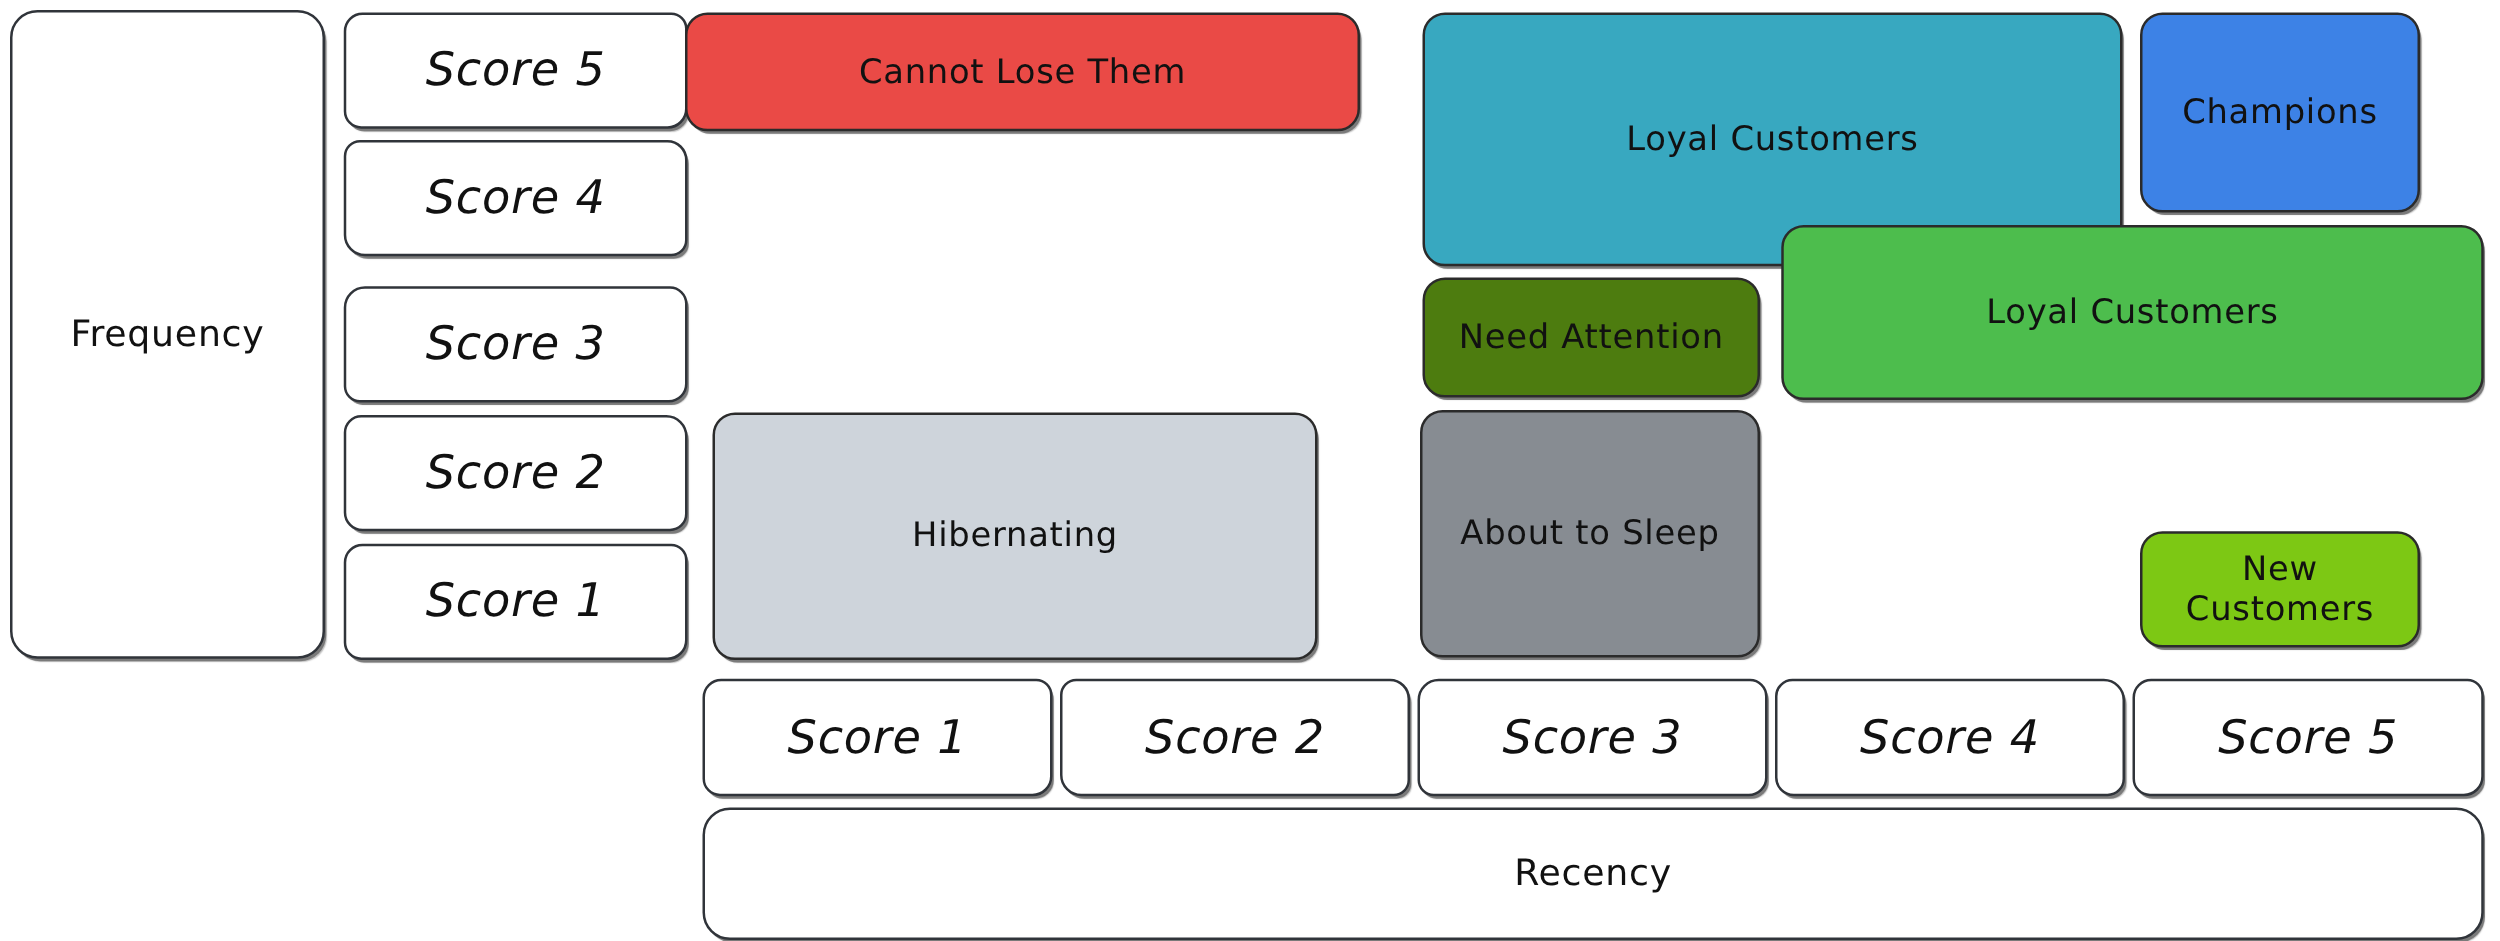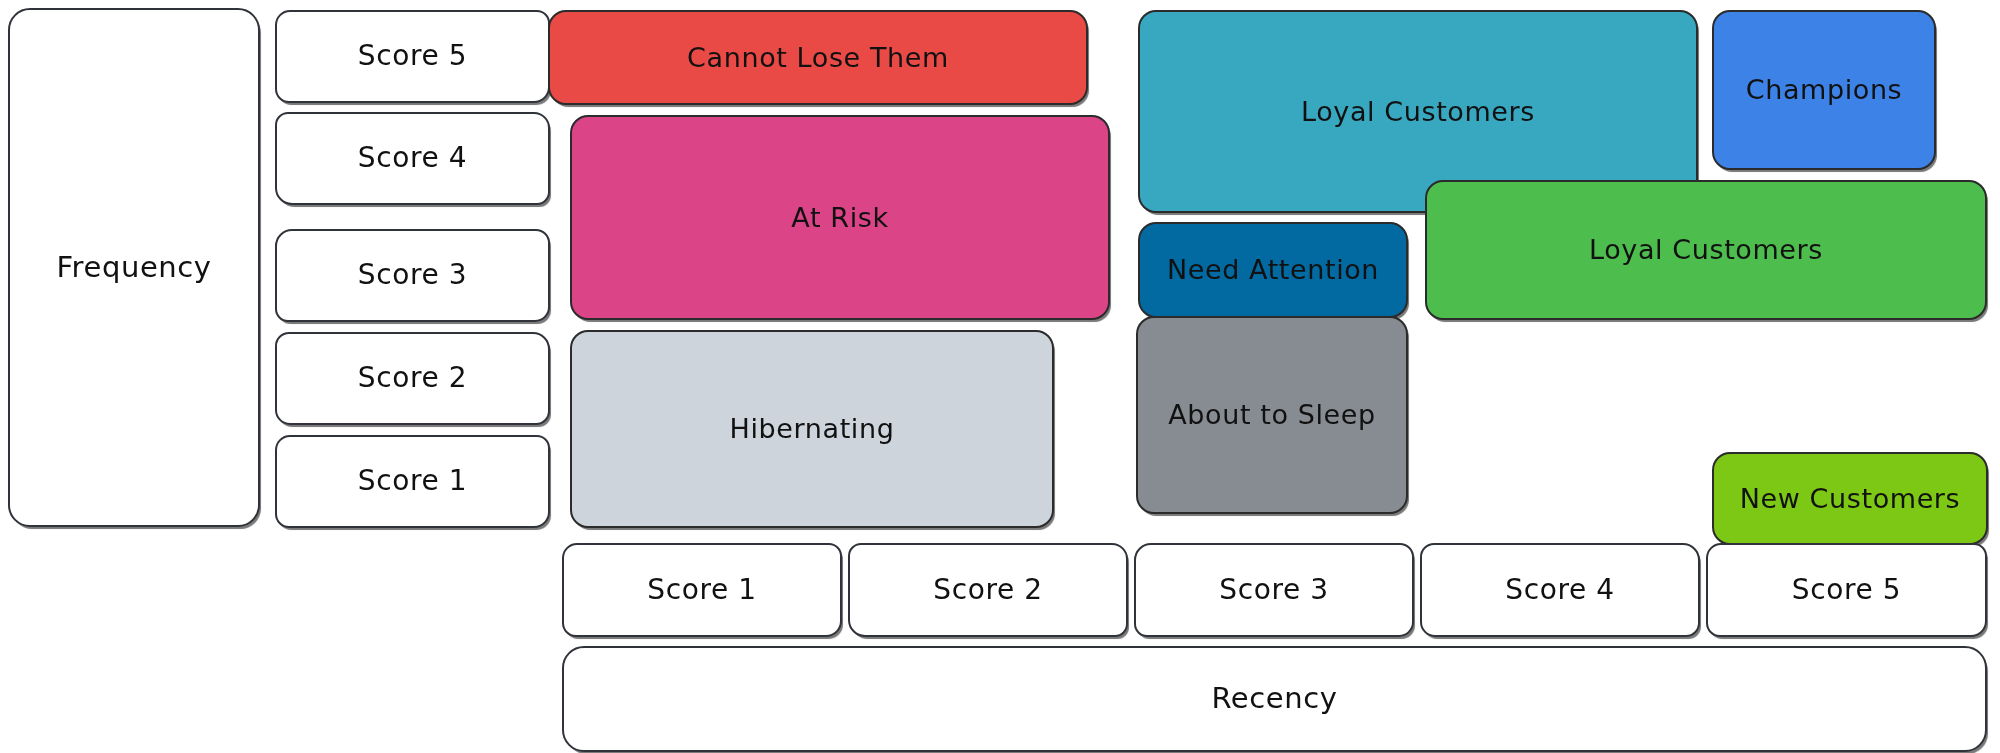--- a/index.html
+++ b/index.html
@@ -35,21 +35,22 @@
     line-height: 1.15;
     padding: 2px 10px;
     
     box-shadow: 2px 3px 0 -1px rgba(40,40,40,0.45),
                 3px 4px 1px -2px rgba(40,40,40,0.30);
   }
   .box.plain {
     background: #ffffff;
     border-color: #30343a;
     border-width: 2px;
-    font-size: 28px;
+    font-size: 37px;
+    font-style: italic;
   }
   .box.axis {
     background: #ffffff;
     border-color: #30343a;
     border-radius: 22px;
     font-size: 29px;
   }
   .box.big-radius {
     border-radius: 18px;
   }
@@ -73,50 +74,47 @@
   <div class="box plain sk1" style="left:275px; top:10px; width:275px; height:93px;">Score 5</div>
   <div class="box plain sk2" style="left:275px; top:112px; width:275px; height:93px;">Score 4</div>
   <div class="box plain sk3" style="left:275px; top:229px; width:275px; height:93px;">Score 3</div>
   <div class="box plain sk4" style="left:275px; top:332px; width:275px; height:93px;">Score 2</div>
   <div class="box plain sk1" style="left:275px; top:435px; width:275px; height:93px;">Score 1</div>
 
   <div class="box big-radius sk2" style="left: 548px; top: 10px; width: 540px; height: 95px; background-color: rgb(234, 74, 70);">
     <span class="seg-label">Cannot Lose Them</span>
   </div>
 
-  <div class="box big-radius sk3" style="left: 570px; top: 115px; width: 540px; height: 205px; background-color: rgb(219, 68, 135);">
-    <span class="seg-label">At Risk</span>
-  </div>
 
   <div class="box big-radius sk4" style="left: 570px; top: 330px; width: 484px; height: 198px; background-color: rgb(206, 212, 219); justify-content: center;">
     <span class="seg-label">Hibernating</span>
   </div>
 
   <div class="box big-radius sk1" style="left: 1138px; top: 10px; width: 560px; height: 203px; background-color: rgb(56, 168, 192);">
     <span class="seg-label">Loyal Customers</span>
   </div>
 
   <div class="box big-radius sk2" style="left: 1712px; top: 10px; width: 224px; height: 160px; background-color: rgb(61, 130, 230);">
     <span class="seg-label">Champions</span>
   </div>
 
-  <div class="box big-radius sk3" style="left: 1138px; top: 222px; width: 270px; height: 96px; background-color: #0369a1;">
+  <div class="box big-radius sk3" style="left: 1138px; top: 222px; width: 270px; height: 96px; background-color: #4d7c0f;">
     <span class="seg-label">Need Attention</span>
   </div>
 
   <div class="box big-radius sk4" style="left: 1425px; top: 180px; width: 562px; height: 140px; background-color: rgb(77, 189, 77);">
     <span class="seg-label">Loyal Customers</span>
   </div>
 
-  <div class="box big-radius sk1" style="left: 1136px; top: 316px; width: 272px; height: 198px; background-color: rgb(135, 140, 146);">
+  <div class="box big-radius sk1" style="left: 1136px; top: 328px; width: 272px; height: 198px; background-color: rgb(135, 140, 146);">
     <span class="seg-label">About to Sleep</span>
   </div>
 
 
-  <div class="box big-radius sk3" style="left: 1712px; top: 452px; width: 276px; height: 93px; background-color: rgb(125, 200, 20);">
+  <div class="box big-radius sk3" style="left: 1712px; top: 425px; width: 224px; height: 93px; background-color: rgb(125, 200, 20);">
     <span class="seg-label">New Customers</span>
   </div>
 
   <div class="box plain sk1" style="left:562px; top:543px; width:280px; height:94px;">Score 1</div>
   <div class="box plain sk2" style="left:848px; top:543px; width:280px; height:94px;">Score 2</div>
   <div class="box plain sk3" style="left:1134px; top:543px; width:280px; height:94px;">Score 3</div>
   <div class="box plain sk4" style="left:1420px; top:543px; width:280px; height:94px;">Score 4</div>
   <div class="box plain sk1" style="left:1706px; top:543px; width:281px; height:94px;">Score 5</div>
 
   <div class="box axis" style="left:562px; top:646px; width:1425px; height:106px;">Recency</div>

